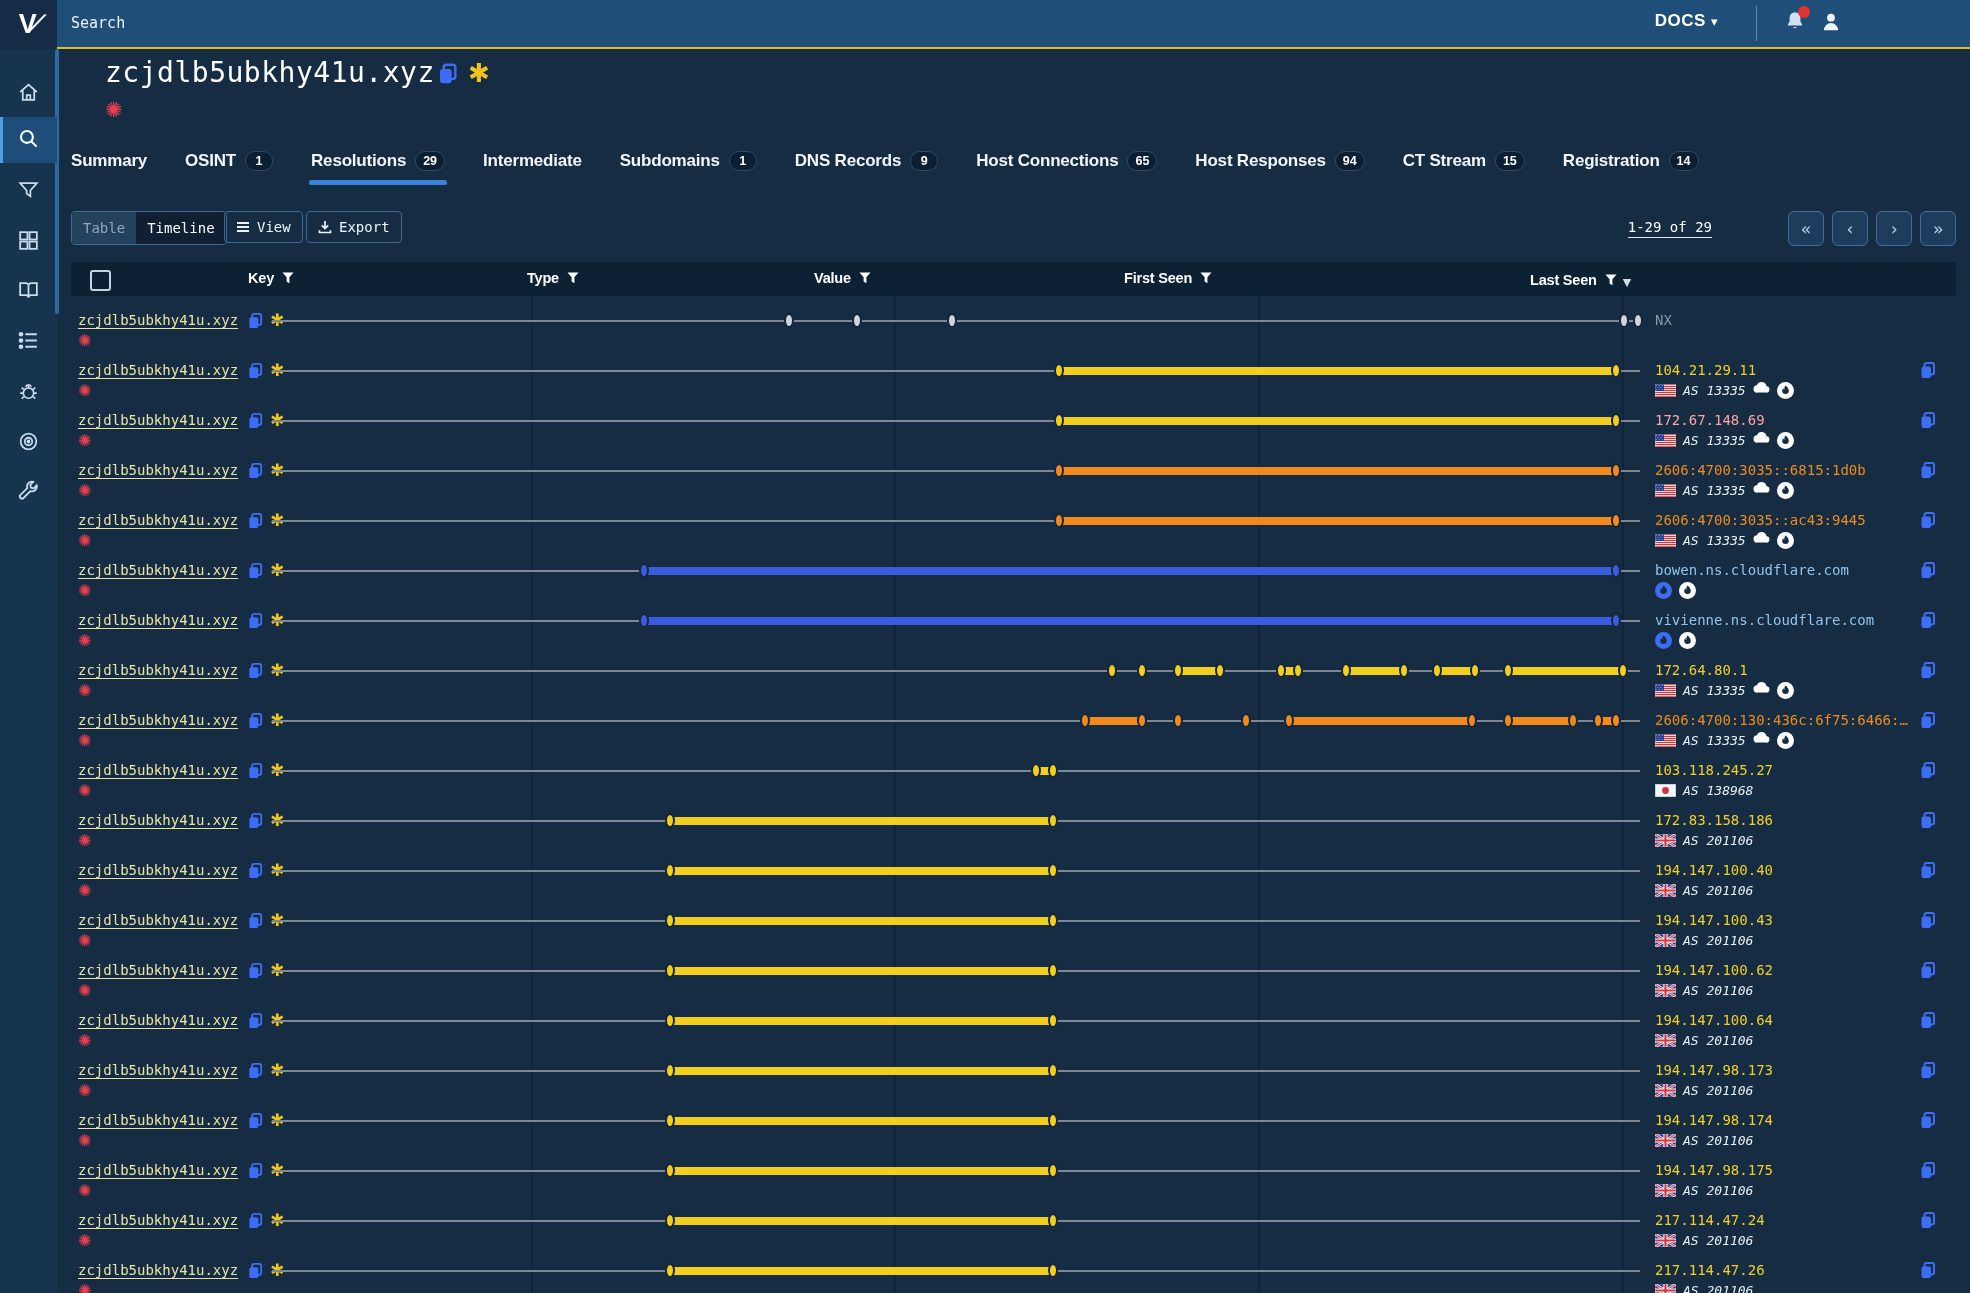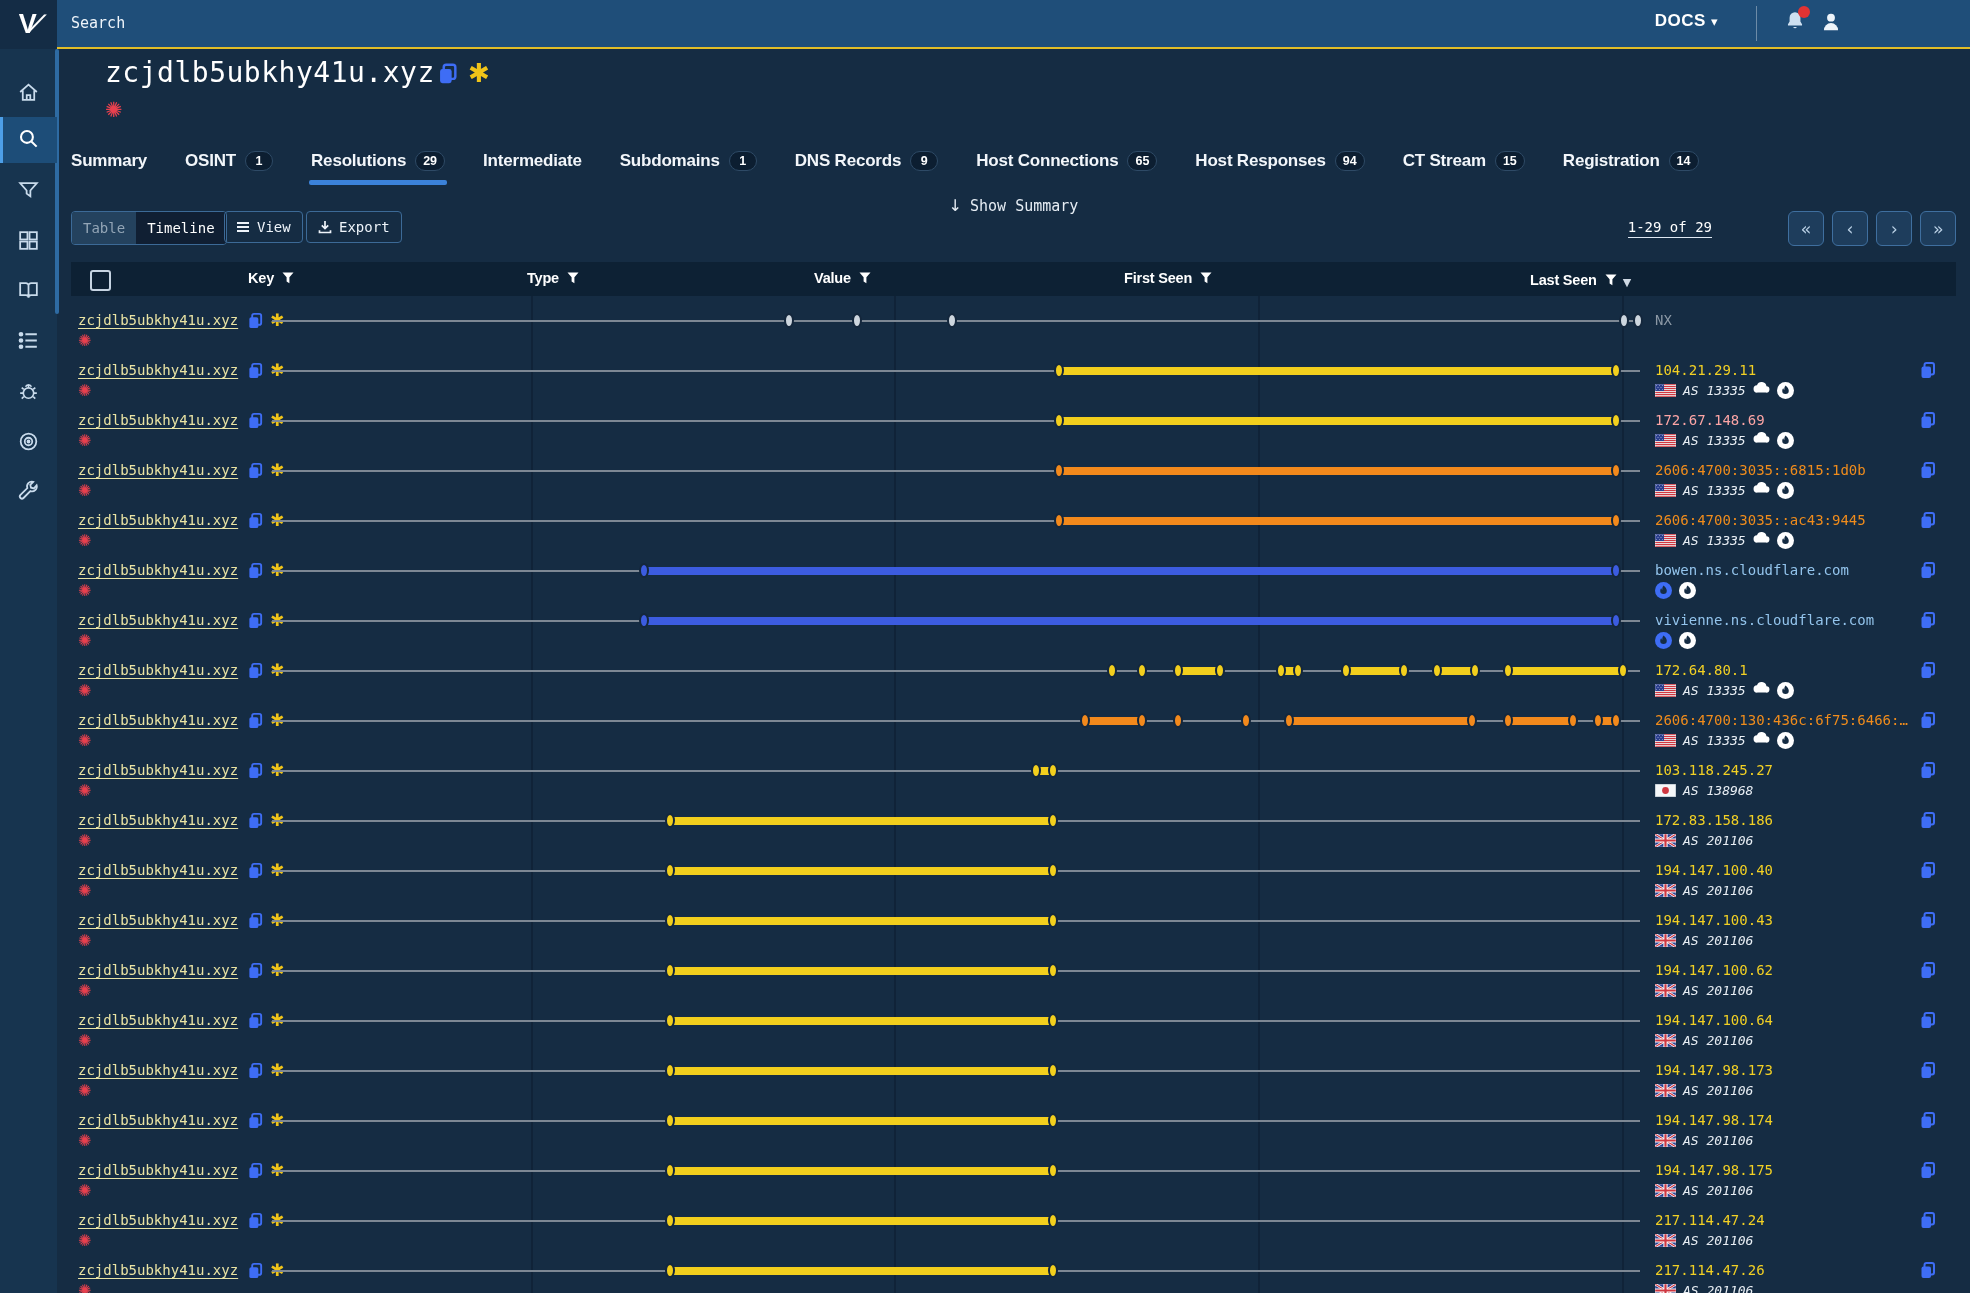--- a/index.html
+++ b/index.html
@@ -229,23 +229,20 @@
       <div class="tab">
         <span class="tab-label">CT Stream</span>
         <span class="tab-badge">15</span>
       </div>
       <div class="tab">
         <span class="tab-label">Registration</span>
         <span class="tab-badge">14</span>
       </div>
     </div>
 
-  <div class="show-summary">
-    <span class="arrow">↓</span><span>Show Summary</span>
-  </div>
 
   <div class="toolbar">
     <div class="seg-group">
       <div class="seg inactive">Table</div>
       <div class="seg active">Timeline</div>
     </div>
     <div class="btn" style="left:224px;">
       <svg width="14" height="12" viewBox="0 0 14 12">
           <path d="M1 2h12M1 6h12M1 10h12" stroke="currentColor" stroke-width="1.9"></path>
         </svg>

